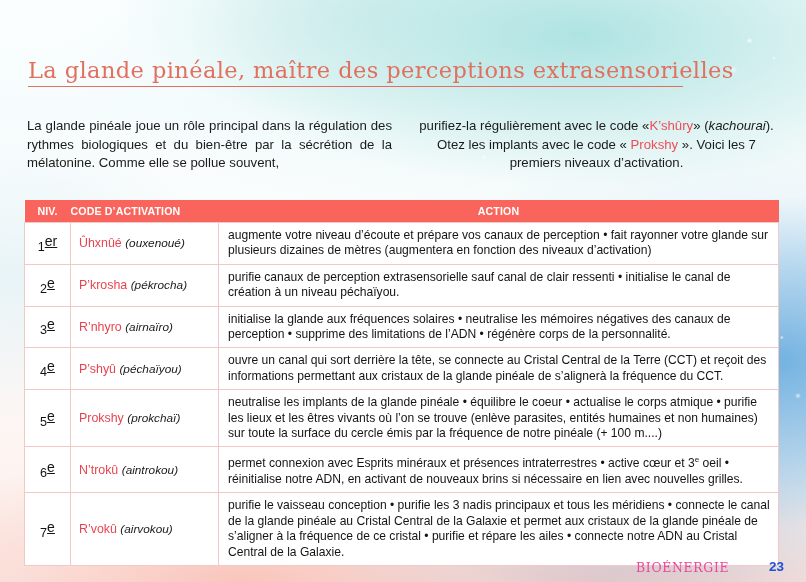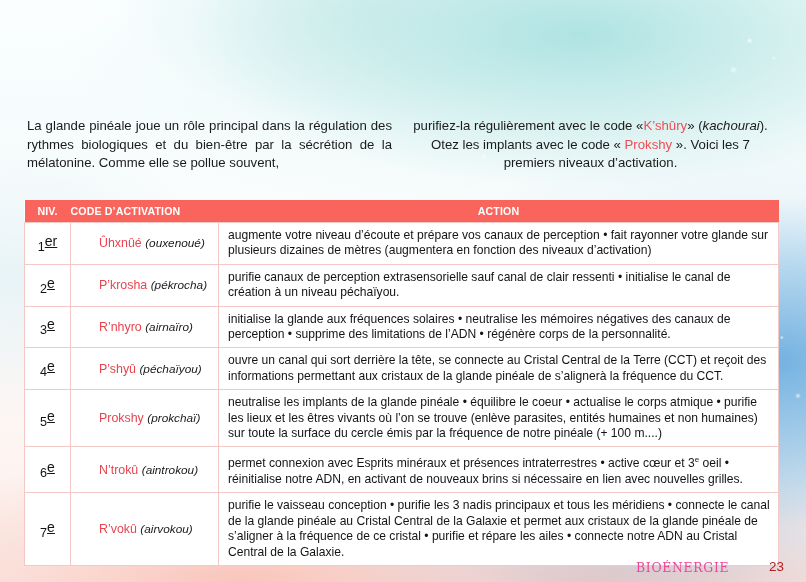--- a/index.html
+++ b/index.html
@@ -54,21 +54,21 @@
     font-weight: 400;
   }
   #title-rule {
     margin-top: 3px;
     height: 1.6px;
     width: 655px;
     background: #e2705f;
   }
 
   
-  #intro { position: absolute; left: 27px; top: 117px; width: 752px; display: flex; gap: 16px; }
+  #intro { position: absolute; left: 27px; top: 117px; width: 752px; display: flex; gap: 22px; }
   .intro-col { width: 365px; }
   .intro-col p {
     margin: 0;
     font-size: 13.2px;
     line-height: 18.6px;
     color: #1b1b1b;
     text-align: justify;
     text-justify: inter-word;
   }
   #intro-col-right p { text-align: center; }
@@ -107,21 +107,21 @@
   td.c-niv {
     width: 46px;
     text-align: center;
     font-size: 12.6px;
     padding: 6px 2px;
   }
   td.c-niv sup { font-size: 14px; vertical-align: super; text-decoration: underline; }
   td.c-code {
     width: 148px;
     font-size: 12.4px;
-    padding: 6px 6px 6px 28px;
+    padding: 6px 6px 6px 8px;
     white-space: nowrap;
   }
   td.c-code .code-word { color: #e8444f; }
   td.c-code .code-gloss { color: #1a1a1a; font-style: italic; font-size: 11.8px; }
   td.c-action {
     width: 560px;
     font-size: 12.1px;
     line-height: 15.4px;
     padding: 5px 8px 5px 9px;
     text-align: left;
@@ -132,32 +132,36 @@
   #footer-brand {
     position: absolute; left: 636px; top: 560px;
     font-family: "DejaVu Serif", "Liberation Serif", serif;
     font-size: 12.4px;
     letter-spacing: 0.7px;
     color: #ec4899;
   }
   #page-number {
     position: absolute; left: 769px; top: 559px;
     font-size: 13.4px;
-    font-weight: 400;
-    color: #b91c1c;
+    font-weight: 700;
+    color: #1d4ed8;
   }
 </style>
 </head>
 <body>
 
 <div id="bg-layer"></div>
 <div id="bg-speckles"></div>
 
 <div id="page">
 
+  <div id="title-block">
+    <div id="page-title">La glande pinéale, maître des perceptions extrasensorielles</div>
+    <div id="title-rule"></div>
+  </div>
 
   <div id="intro">
     <div class="intro-col" id="intro-col-left">
       <p>La glande pinéale joue un rôle principal dans la régulation des rythmes biologiques et du bien-être par la sécrétion de la mélatonine. Comme elle se pollue souvent,</p>
     </div>
     <div class="intro-col" id="intro-col-right">
       <p><span>purifiez-la régulièrement avec le code «</span><span class="code-hl">K’shûry</span><span>» (</span><span class="ital">kachourai</span><span>). Otez les implants avec le code « </span><span class="code-hl">Prokshy</span><span> ».</span> <span>Voici les 7 premiers niveaux d’activation.</span></p>
     </div>
   </div>
 

